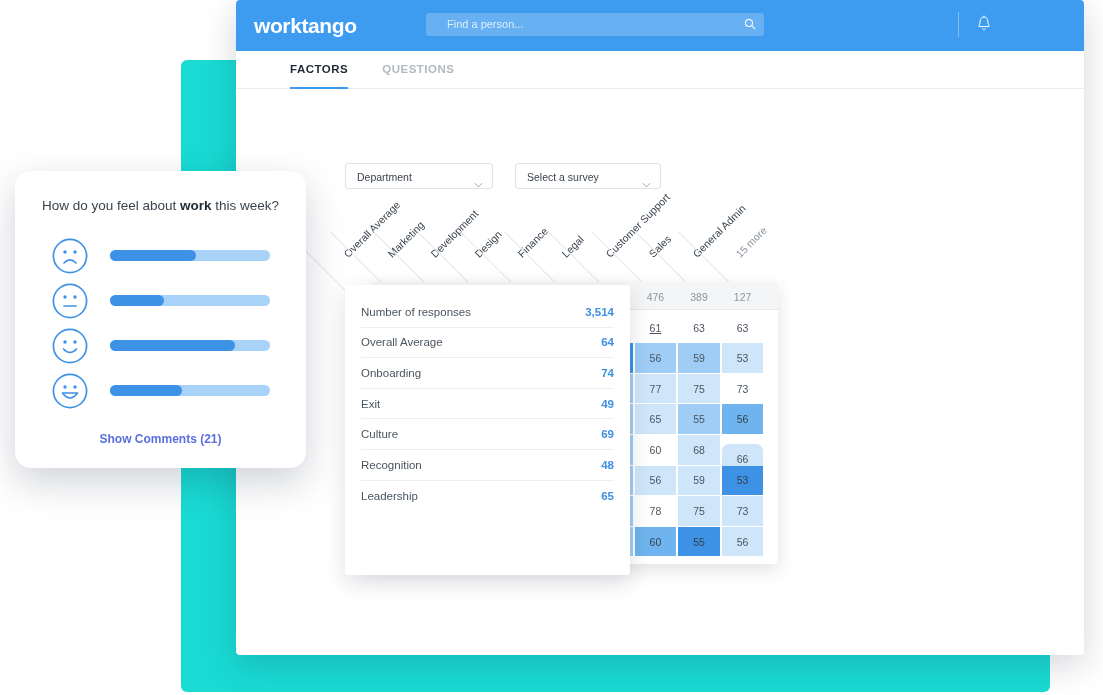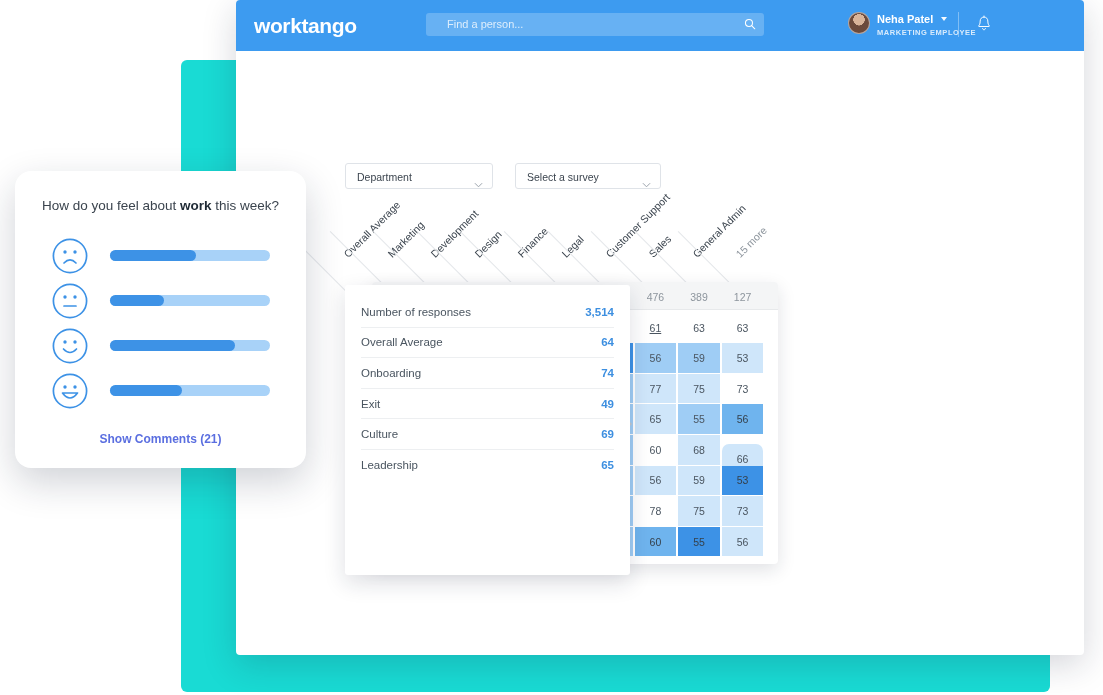--- a/index.html
+++ b/index.html
@@ -276,42 +276,38 @@
       <div class="search-box">
         <div class="ph">Find a person...</div>
         <span class="search-icon">
           <svg viewBox="0 0 14 14" width="12" height="12">
             <circle cx="5.8" cy="5.8" r="4.1" fill="none" stroke="#ffffff" stroke-width="1.2"></circle>
             <line x1="8.9" y1="8.9" x2="12.6" y2="12.6" stroke="#ffffff" stroke-width="1.2" stroke-linecap="round"></line>
           </svg>
         </span>
       </div>
 
-      <div class="user-chip">
-        <div class="avatar"></div>
-        <div class="user-text">
-          <div>
-            <span class="user-name">Neha Patel</span>
-            <span class="caret-down"></span>
-          </div>
-          <div class="user-role">MARKETING EMPLOYEE</div>
-        </div>
-      </div>
 
       <div class="hdr-divider"></div>
       <div class="bell">
         <svg viewBox="0 0 18 20" width="16" height="18">
           <path d="M9 2.2c-2.6 0-4.3 2-4.3 4.5 0 3.6-1.1 4.6-1.7 5.4-.2.3 0 .7.4.7h11.2c.4 0 .6-.4.4-.7-.6-.8-1.7-1.8-1.7-5.4C13.3 4.2 11.6 2.2 9 2.2z" fill="none" stroke="#ffffff" stroke-width="1.1" stroke-linejoin="round"></path>
           <path d="M7.4 15c.2.9.9 1.5 1.6 1.5s1.4-.6 1.6-1.5" fill="none" stroke="#ffffff" stroke-width="1.1" stroke-linecap="round"></path>
           <line x1="9" y1="1" x2="9" y2="2.3" stroke="#ffffff" stroke-width="1.1" stroke-linecap="round"></line>
         </svg>
       </div>
     </div>
 
 
+    <div class="sub-nav">
+      <div class="items" id="sub-nav-items">
+          <div class="sub-item active">FACTORS</div>
+          <div class="sub-item">QUESTIONS</div>
+        </div>
+    </div>
 
   </div>
 
   <div class="filters" style="left:345px; top:163px;">
     <div class="select-box">
       <div class="val">Department</div>
       <span class="chev">
         <svg viewBox="0 0 10 6" width="9" height="6">
             <polyline points="1,1 5,5 9,1" fill="none" stroke="#9aa2ab" stroke-width="1.1"></polyline>
           </svg>
@@ -458,20 +454,24 @@
       </div>
       <div class="trow">
         <span class="lbl">Exit</span>
         <span class="val">49</span>
       </div>
       <div class="trow">
         <span class="lbl">Culture</span>
         <span class="val">69</span>
       </div>
       <div class="trow">
+        <span class="lbl">Recognition</span>
+        <span class="val">48</span>
+      </div>
+      <div class="trow">
         <span class="lbl">Leadership</span>
         <span class="val">65</span>
       </div>
     </div>
 
   <div class="pulse-card">
     <div class="pulse-q">
       <span>How do you feel about </span><b>work</b><span> this week?</span>
     </div>
     <div class="pulse-rows" id="pulse-rows">

